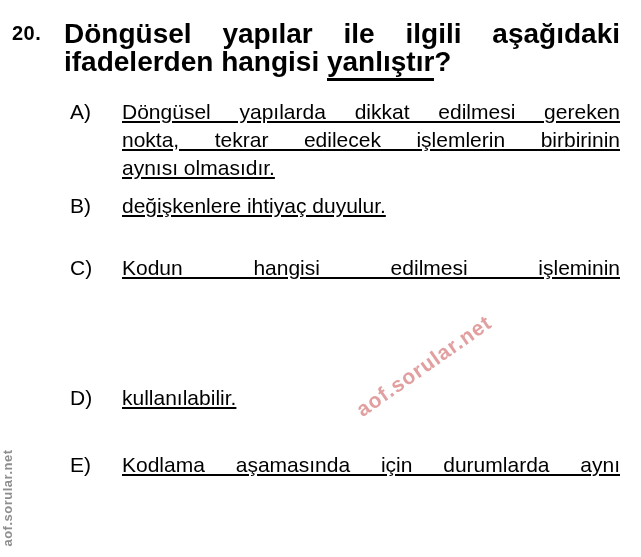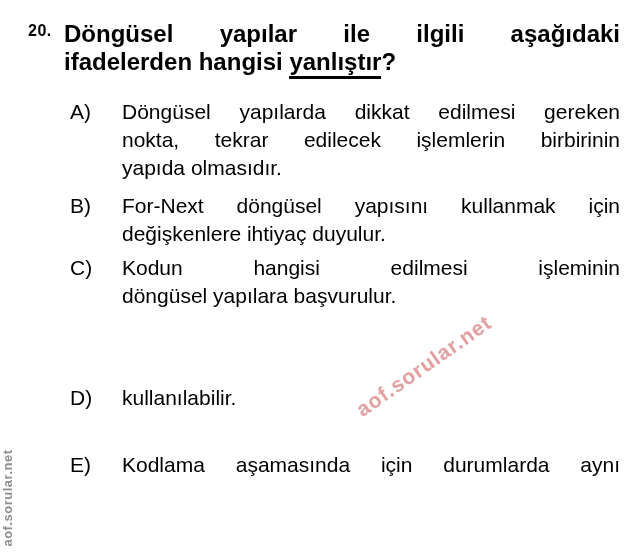--- a/index.html
+++ b/index.html
@@ -12,52 +12,53 @@
     height: 557px;
     background: #ffffff;
     color: #000000;
     font-family: "Liberation Sans", sans-serif;
     overflow: hidden;
   }
   .abs { position: absolute; }
 
   
   .q-number {
-    left: 28px;
+    left: 12px;
     top: 22px;
     width: 42px;
-    font-size: 16px;
+    font-size: 20px;
     font-weight: bold;
     letter-spacing: 0.5px;
   }
   .q-text {
     left: 64px;
     top: 20px;
     width: 556px;
-    font-size: 24px;
+    font-size: 28px;
     font-weight: bold;
     line-height: 28px;
   }
   .underlined {
     border-bottom: 3px solid #000000;
     padding-bottom: 1px;
   }
 
   
   .opt-letter {
     left: 70px;
     width: 44px;
     font-size: 21px;
     line-height: 28px;
   }
   .opt-text {
     left: 122px;
     width: 498px;
     font-size: 21px;
     line-height: 28px;
+    text-decoration: underline;
   }
   .line { white-space: nowrap; }
   .jl {
     text-align: justify;
     text-align-last: justify;
   }
   .top-a { top: 98px; }
   .top-b { top: 192px; }
   .top-c { top: 254px; }
   .top-d { top: 384px; }
@@ -97,33 +98,31 @@
 
 <div class="abs q-text">
   <div class="line jl">Döngüsel yapılar ile ilgili aşağıdaki</div>
   <div class="line"><span>ifadelerden hangisi </span><span class="underlined">yanlıştır</span><span>?</span></div>
 </div>
 
 <div class="abs opt-letter top-a">A)</div>
 <div class="abs opt-text top-a">
   <div class="line jl">Döngüsel yapılarda dikkat edilmesi gereken</div>
   <div class="line jl">nokta, tekrar edilecek işlemlerin birbirinin</div>
-  <div class="line">yapıda olmasıdır.</div>
+  <div class="line">aynısı olmasıdır.</div>
 </div>
 
 <div class="abs opt-letter top-b">B)</div>
 <div class="abs opt-text top-b">
-  <div class="line jl">For-Next döngüsel yapısını kullanmak için</div>
   <div class="line">değişkenlere ihtiyaç duyulur.</div>
 </div>
 
 <div class="abs opt-letter top-c">C)</div>
 <div class="abs opt-text top-c">
   <div class="line jl">Kodun hangisi edilmesi işleminin</div>
-  <div class="line">döngüsel yapılara başvurulur.</div>
 </div>
 
 <div class="abs opt-letter top-d">D)</div>
 <div class="abs opt-text top-d">
   <div class="line">kullanılabilir.</div>
 </div>
 
 <div class="abs opt-letter top-e">E)</div>
 <div class="abs opt-text top-e">
   <div class="line jl">Kodlama aşamasında için durumlarda aynı</div>

